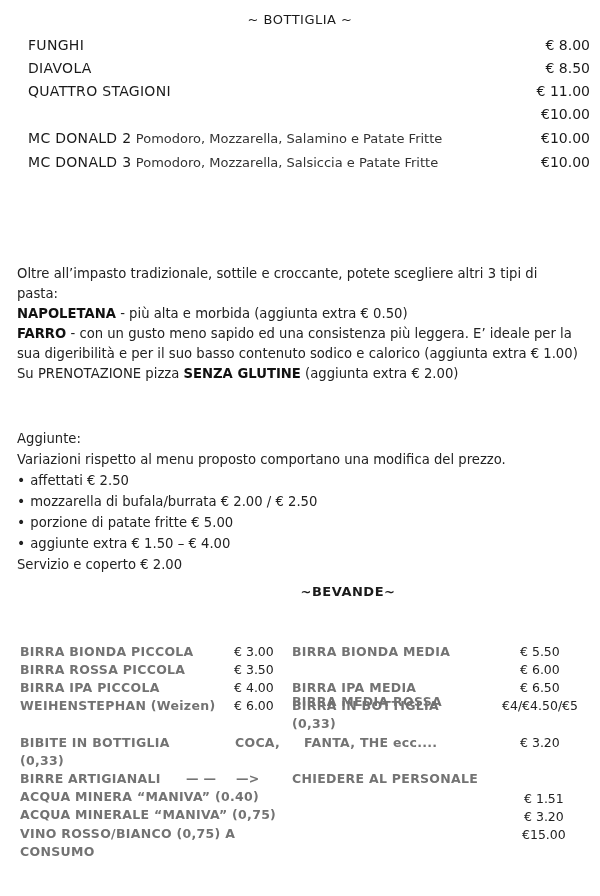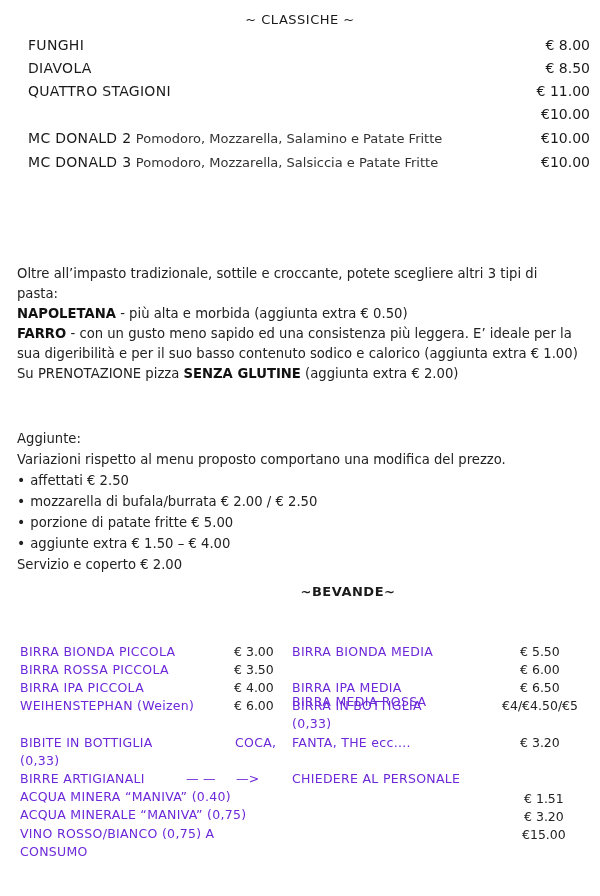--- a/index.html
+++ b/index.html
@@ -56,35 +56,36 @@
       margin-right: 5px;
       font-size: 14px;
     }
 
     
     .drink {
       position: absolute;
       font-size: 12.5px;
       line-height: 18px;
       letter-spacing: 0.3px;
-      color: #6d28d9;
+      color: #737373;
       white-space: nowrap;
+      font-weight: bold;
     }
     .drink-price {
       position: absolute;
       font-size: 12.5px;
       line-height: 18px;
       color: #222;
       white-space: nowrap;
     }
   </style>
 </head>
 <body>
 
-<div class="section-title" style="top:12px;">~ CLASSICHE ~</div>
+<div class="section-title" style="top:12px;">~ BOTTIGLIA ~</div>
 
 <div class="pizza-row" style="top:37px;">
   <span class="pizza-name"><span class="nm">FUNGHI</span></span>
   <span class="pizza-price">€ 8.00</span>
 </div>
 <div class="pizza-row" style="top:60px;">
   <span class="pizza-name"><span class="nm">DIAVOLA</span></span>
   <span class="pizza-price">€ 8.50</span>
 </div>
 <div class="pizza-row" style="top:83px;">
@@ -139,21 +140,21 @@
 <span class="drink-price" style="left:520px; top:661px;">€ 6.00</span>
 <span class="drink" style="left:292px; top:679px;">BIRRA IPA MEDIA</span>
 <span class="drink-price" style="left:520px; top:679px;">€ 6.50</span>
 <span class="drink" style="left:292px; top:697px;">BIRRA IN BOTTIGLIA</span>
 <span class="drink" style="left:292px; top:715px;">(0,33)</span>
 <span class="drink-price" style="left:502px; top:697px;">€4/€4.50/€5</span>
 
 <span class="drink" style="left:20px; top:734px;">BIBITE IN BOTTIGLIA</span>
 <span class="drink" style="left:20px; top:752px;">(0,33)</span>
 <span class="drink" style="left:235px; top:734px;">COCA,</span>
-<span class="drink" style="left:292px; top:734px;">FANTA,  THE ecc....</span>
+<span class="drink" style="left:304px; top:734px;">FANTA,  THE ecc....</span>
 <span class="drink-price" style="left:520px; top:734px;">€ 3.20</span>
 
 <span class="drink" style="left:20px; top:770px;">BIRRE ARTIGIANALI</span>
 <span class="drink" style="left:186px; top:770px;">— —</span>
 <span class="drink" style="left:236px; top:770px;">—&gt;</span>
 <span class="drink" style="left:292px; top:770px;">CHIEDERE AL PERSONALE</span>
 
 <span class="drink" style="left:20px; top:788px;">ACQUA MINERA “MANIVA” (0.40)</span>
 <span class="drink-price" style="left:524px; top:790px;">€ 1.51</span>
 <span class="drink" style="left:20px; top:806px;">ACQUA MINERALE “MANIVA” (0,75)</span>

